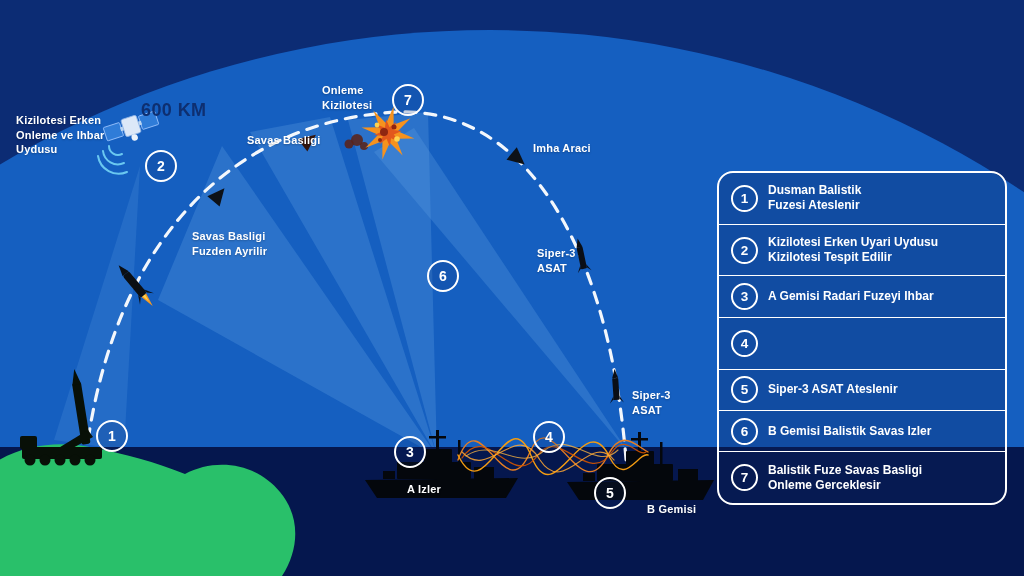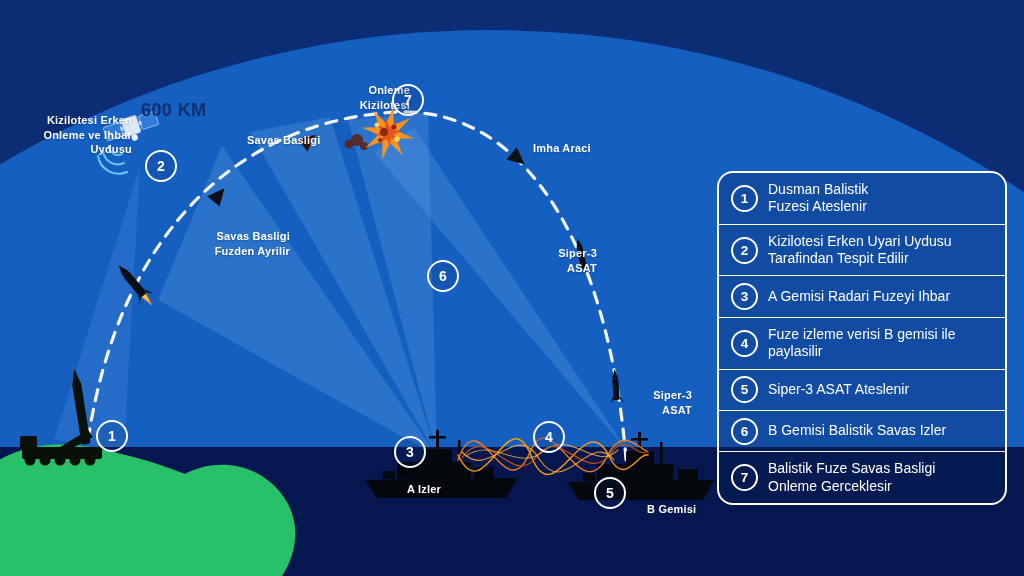--- a/index.html
+++ b/index.html
@@ -1,35 +1,35 @@
 <!DOCTYPE html>
 <html><head>
 <meta charset="utf-8">
 <style>
   html,body{margin:0;padding:0;background:#000;}
   .stage{position:relative;width:1024px;height:576px;overflow:hidden;
          font-family:"Liberation Sans",sans-serif;background:#0c2c74;}
   svg.bg{position:absolute;left:0;top:0;}
   .lbl{position:absolute;color:#fff;font-weight:700;font-size:11px;line-height:1.32;
-       text-align:right;letter-spacing:.2px;text-shadow:0 1px 2px rgba(0,0,0,.25);}
+       text-align:left;letter-spacing:.2px;text-shadow:0 1px 2px rgba(0,0,0,.25);}
   .nowrap{white-space:nowrap;}
   .alt{position:absolute;color:#0e2f70;font-size:18px;font-weight:800;letter-spacing:.4px;text-shadow:none;}
   .marker{position:absolute;width:32px;height:32px;box-sizing:border-box;border:2px solid #fff;
           border-radius:50%;display:flex;align-items:center;justify-content:center;
           color:#fff;font-weight:700;font-size:14px;background:rgba(13,43,110,.18);}
   .legend{position:absolute;left:717px;top:171px;width:290px;height:334px;box-sizing:border-box;
           border:2.5px solid #fff;border-radius:16px;display:flex;flex-direction:column;
           background:rgba(10,32,92,.30);overflow:hidden;}
   .lrow{display:flex;align-items:center;gap:10px;padding:3px 8px 3px 12px;flex:1;min-height:0;}
   .lrow.tall{flex:1.3;}
   .lrow + .lrow{border-top:1.5px solid #fff;}
   .lnum{width:27px;height:27px;box-sizing:border-box;border:2px solid #fff;border-radius:50%;
         flex-shrink:0;display:flex;align-items:center;justify-content:center;
         color:#fff;font-size:13.5px;font-weight:700;}
-  .ltxt{color:#fff;font-size:14px;font-weight:400;line-height:1.25;}
+  .ltxt{color:#fff;font-size:12px;font-weight:700;line-height:1.25;}
 </style>
 </head>
 <body>
 
 <div class="stage">
 
   <svg class="bg" width="1024" height="576" viewBox="0 0 1024 576">
 
     <rect x="0" y="0" width="1024" height="576" fill="#0c2c74"></rect>
     <circle cx="490" cy="990" r="960" fill="#155fc0"></circle>
@@ -196,35 +196,31 @@
       <div class="lnum">1</div>
       <div class="ltxt">
         <div>Dusman Balistik</div>
         <div>Fuzesi Ateslenir</div>
       </div>
     </div>
     <div class="lrow tall">
       <div class="lnum">2</div>
       <div class="ltxt">
         <div>Kizilotesi Erken Uyari Uydusu</div>
-        <div>Tarafindan Tespit Edilir</div>
+        <div>Kizilotesi Tespit Edilir</div>
       </div>
     </div>
     <div class="lrow">
       <div class="lnum">3</div>
       <div class="ltxt">
         <div>A Gemisi Radari Fuzeyi Ihbar</div>
       </div>
     </div>
     <div class="lrow tall">
       <div class="lnum">4</div>
-      <div class="ltxt">
-        <div>Fuze izleme verisi B gemisi ile</div>
-        <div>paylasilir</div>
-      </div>
     </div>
     <div class="lrow">
       <div class="lnum">5</div>
       <div class="ltxt">
         <div>Siper-3 ASAT Ateslenir</div>
       </div>
     </div>
     <div class="lrow">
       <div class="lnum">6</div>
       <div class="ltxt">

